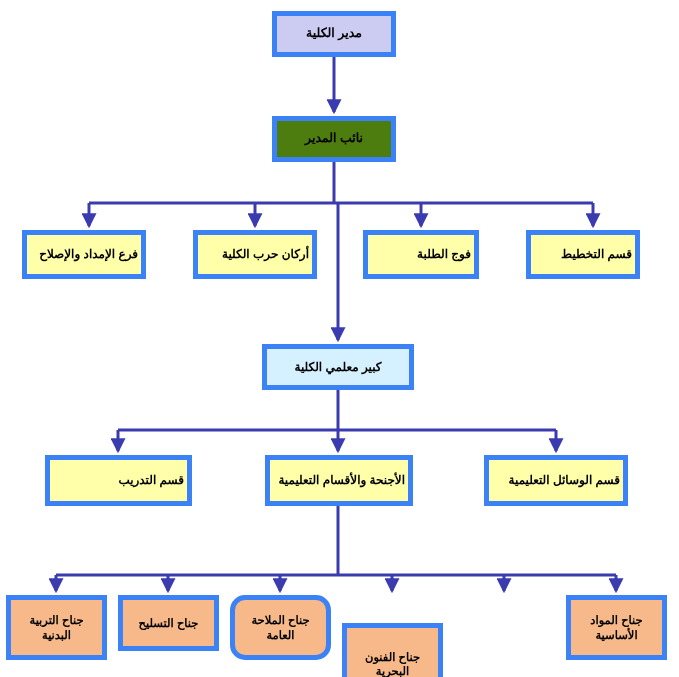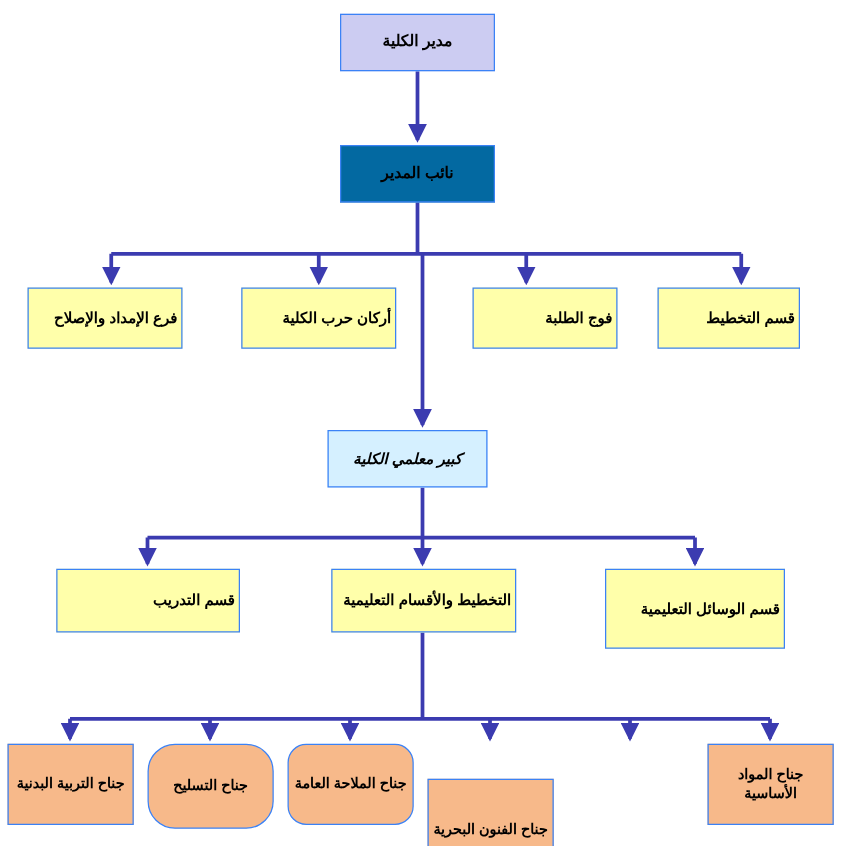--- a/index.html
+++ b/index.html
@@ -20,37 +20,37 @@
   #lines {
     position: absolute;
     left: 0;
     top: 0;
     width: 679px;
     height: 677px;
   }
   .node {
     position: absolute;
     box-sizing: border-box;
-    border: 1px solid #3b82f6;
+    border: 5px solid #3b82f6;
     display: flex;
     align-items: center;
     justify-content: center;
     text-align: center;
     font-weight: bold;
     color: #000000;
     line-height: 1.25;
     padding: 2px 3px;
     z-index: 2;
   }
   .node span {
     display: block;
     width: 100%;
   }
   .lvl-director  { background: #ccccf2; font-size: 12.5px; }
-  .lvl-deputy    { background: #0369a1; font-size: 12.5px; }
+  .lvl-deputy    { background: #4d7c0f; font-size: 12.5px; }
   .lvl-yellow    { background: #ffffaa; font-size: 12px; text-align: right; }
   .lvl-cyan      { background: #d5f0ff; font-size: 12px; }
   .lvl-orange    { background: #f7b98a; font-size: 11.5px; }
 </style>
 </head>
 <body>
 
 <div id="chart">
 
   <svg id="lines" viewBox="0 0 679 677">
@@ -93,53 +93,53 @@
     <span>مدير الكلية</span>
   </div>
 
   <div class="node lvl-deputy" style="left:272px; top:116px; width:124px; height:46px;">
     <span>نائب المدير</span>
   </div>
 
   <div class="node lvl-yellow" style="left:526px; top:230px; width:114px; height:49px;">
     <span>قسم التخطيط</span>
   </div>
-  <div class="node lvl-yellow" style="left:363px; top:230px; width:116px; height:49px;margin-left:15px;">
+  <div class="node lvl-yellow" style="left:363px; top:230px; width:116px; height:49px;">
     <span>فوج الطلبة</span>
   </div>
   <div class="node lvl-yellow" style="left:193px; top:230px; width:124px; height:49px;">
     <span>أركان حرب الكلية</span>
   </div>
   <div class="node lvl-yellow" style="left:22px; top:230px; width:124px; height:49px;">
     <span>فرع الإمداد والإصلاح</span>
   </div>
 
-  <div class="node lvl-cyan" style="left:262px; top:344px; width:128px; height:46px;font-style:italic;">
+  <div class="node lvl-cyan" style="left:262px; top:344px; width:152px; height:46px;">
     <span>كبير معلمي الكلية</span>
   </div>
 
-  <div class="node lvl-yellow" style="left:484px; top:455px; width:144px; height:64px;">
+  <div class="node lvl-yellow" style="left:484px; top:455px; width:144px; height:51px;">
     <span>قسم الوسائل التعليمية</span>
   </div>
   <div class="node lvl-yellow" style="left:265px; top:455px; width:148px; height:51px;">
-    <span>التخطيط والأقسام التعليمية</span>
+    <span>الأجنحة والأقسام التعليمية</span>
   </div>
   <div class="node lvl-yellow" style="left:45px; top:455px; width:147px; height:51px;">
     <span>قسم التدريب</span>
   </div>
 
   <div class="node lvl-orange" style="left:566px; top:595px; width:101px; height:65px;text-align:center;">
     <span>جناح المواد الأساسية</span>
   </div>
   <div class="node lvl-orange" style="left:342px; top:595px; width:101px; height:82px;margin-top:28px;">
     <span>جناح الفنون البحرية</span>
   </div>
   <div class="node lvl-orange" style="left:230px; top:595px; width:101px; height:65px;border-radius:15px;">
     <span>جناح الملاحة العامة</span>
   </div>
-  <div class="node lvl-orange" style="left:118px; top:595px; width:101px; height:68px;border-radius:22px;">
+  <div class="node lvl-orange" style="left:118px; top:595px; width:101px; height:56px;">
     <span>جناح التسليح</span>
   </div>
   <div class="node lvl-orange" style="left:6px; top:595px; width:101px; height:65px;">
     <span>جناح التربية البدنية</span>
   </div>
 
 </div>
 
 </body></html>

